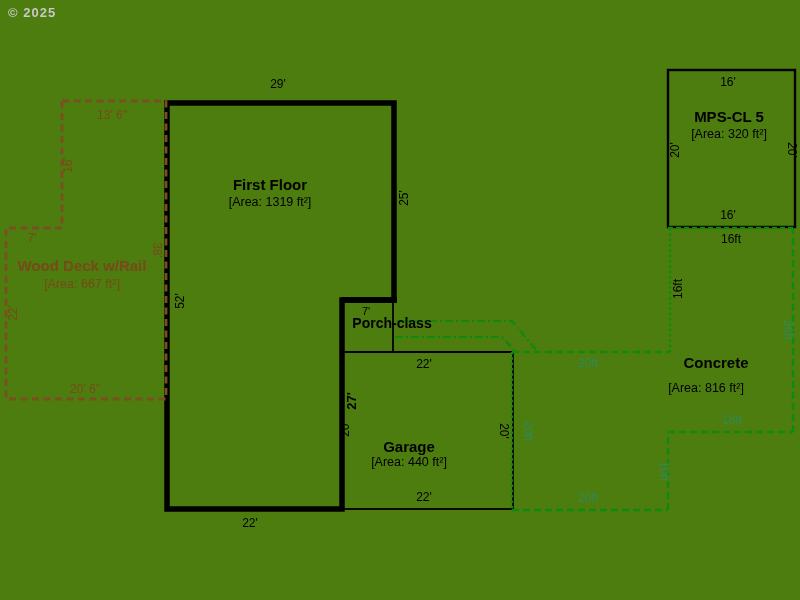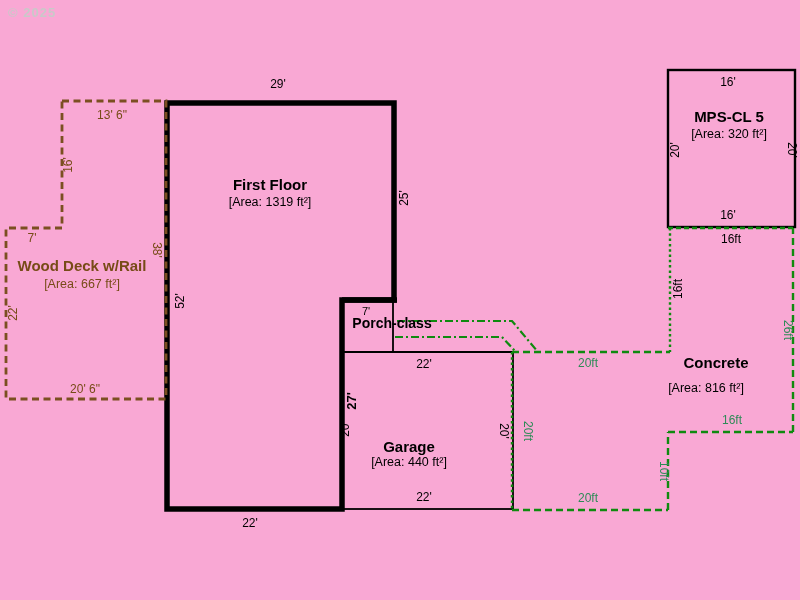--- a/index.html
+++ b/index.html
@@ -1,16 +1,16 @@
 <!DOCTYPE html>
 <html><head>
 <meta charset="utf-8">
 <style>
   html,body{margin:0;padding:0;background:#ffffff;}
-  .canvas-wrap{position:relative;width:800px;height:600px;background:#f9a8d4;overflow:hidden;
+  .canvas-wrap{position:relative;width:800px;height:600px;background:#4d7c0f;overflow:hidden;
     font-family:"Liberation Sans", sans-serif;}
   svg{display:block;}
   text{font-family:"Liberation Sans", sans-serif;fill:#000;}
   .dim{font-size:12px;}
   .dim-sm{font-size:11px;}
   .title{font-size:15px;font-weight:bold;}
   .area{font-size:12.5px;}
   .porch-title{font-size:14px;font-weight:bold;}
   .brown-t{fill:#774B17;}
   .green-t{fill:#2E8B57;}

